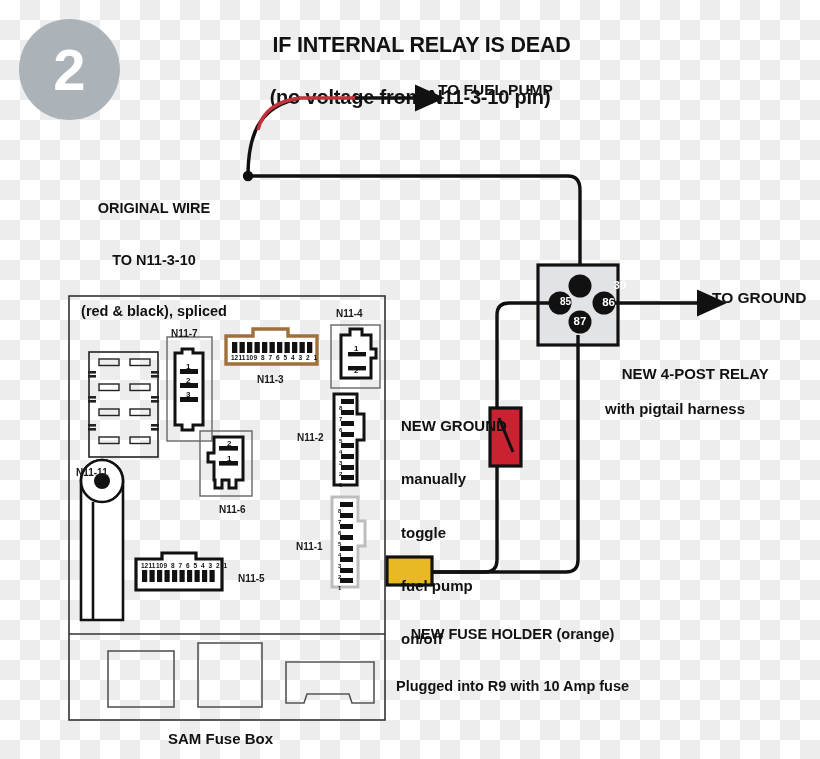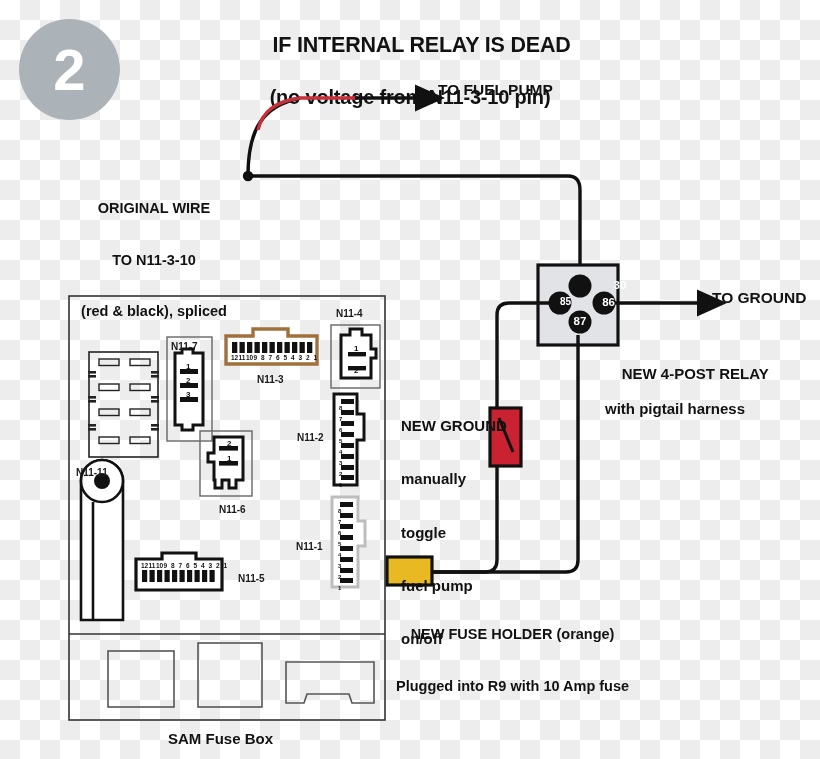--- a/index.html
+++ b/index.html
@@ -50,21 +50,21 @@
   .lbl-switch{left:401px;top:382px;font-size:15px;font-weight:bold;width:105px;}
   .lbl-switch span{display:block;}
 
   .lbl-fuse{left:396px;top:592px;font-size:14.5px;font-weight:bold;text-align:center;}
   .lbl-fuse span{display:block;}
 
   .lbl-sam{left:168px;top:730px;font-size:15px;font-weight:bold;}
 
   
   .cap{position:absolute;font-size:10px;font-weight:bold;color:#1a1a1a;white-space:nowrap;}
-  .cap-n117{left:171px;top:341px;}
+  .cap-n117{left:171px;top:328px;}
   .cap-n113{left:257px;top:374px;}
   .cap-n114{left:336px;top:308px;}
   .cap-n112{left:297px;top:432px;}
   .cap-n116{left:219px;top:504px;}
   .cap-n111{left:76px;top:467px;}
   .cap-n115{left:238px;top:573px;}
   .cap-n111b{left:296px;top:541px;}
 
   .pinnum{position:absolute;font-size:7px;font-weight:bold;color:#111;white-space:nowrap;}
 </style>

